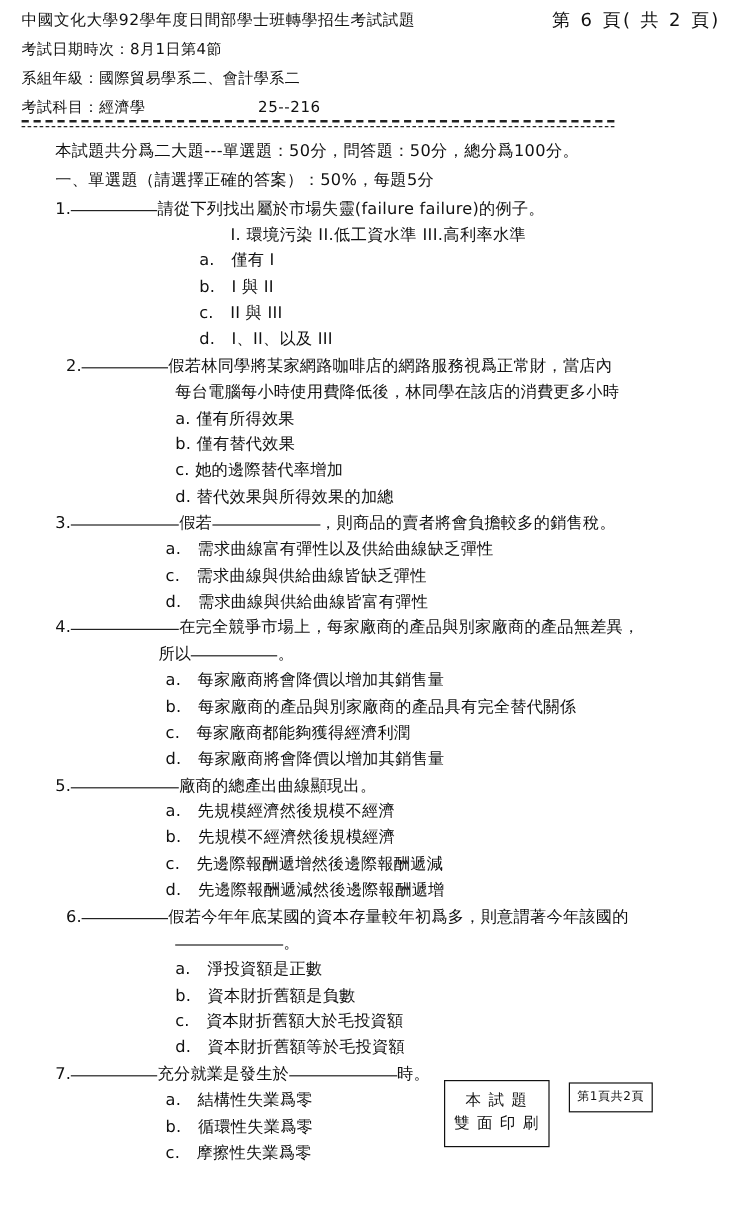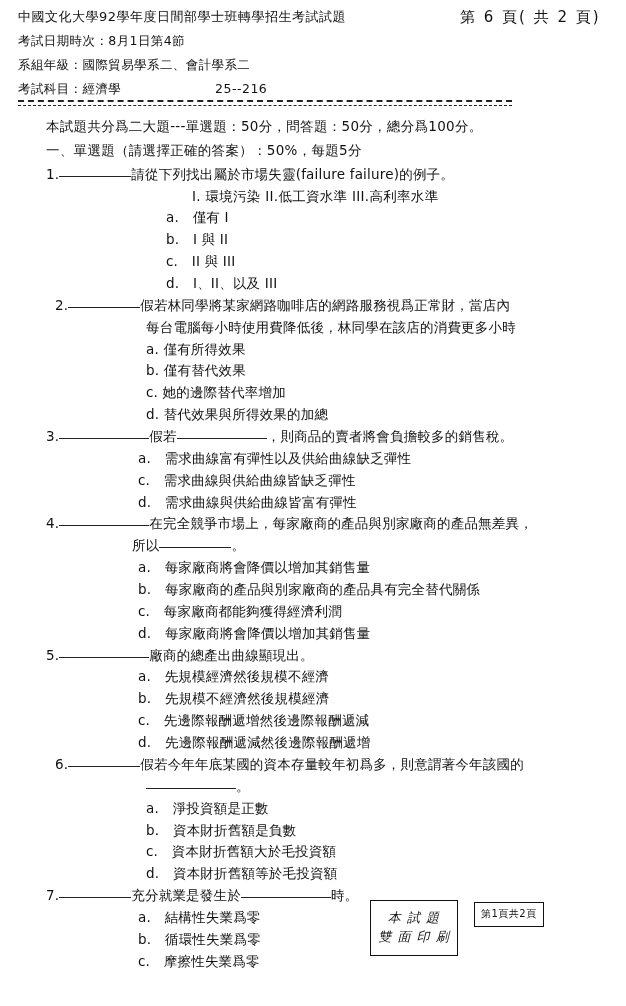--- a/index.html
+++ b/index.html
@@ -144,21 +144,20 @@
     display: flex;
     align-items: center;
     justify-content: center;
   }
   .stamp-left .txt {
     font-size: 13px;
     line-height: 1.45;
     letter-spacing: 1px;
     text-align: center;
     white-space: pre-line;
-    font-style: italic;
   }
   .stamp-right {
     position: absolute;
     left: 474px;
     top: 902px;
     padding: 4px 6px 5px 6px;
     border: 1.6px solid #111;
     font-size: 10px;
     letter-spacing: 0.5px;
     white-space: nowrap;

